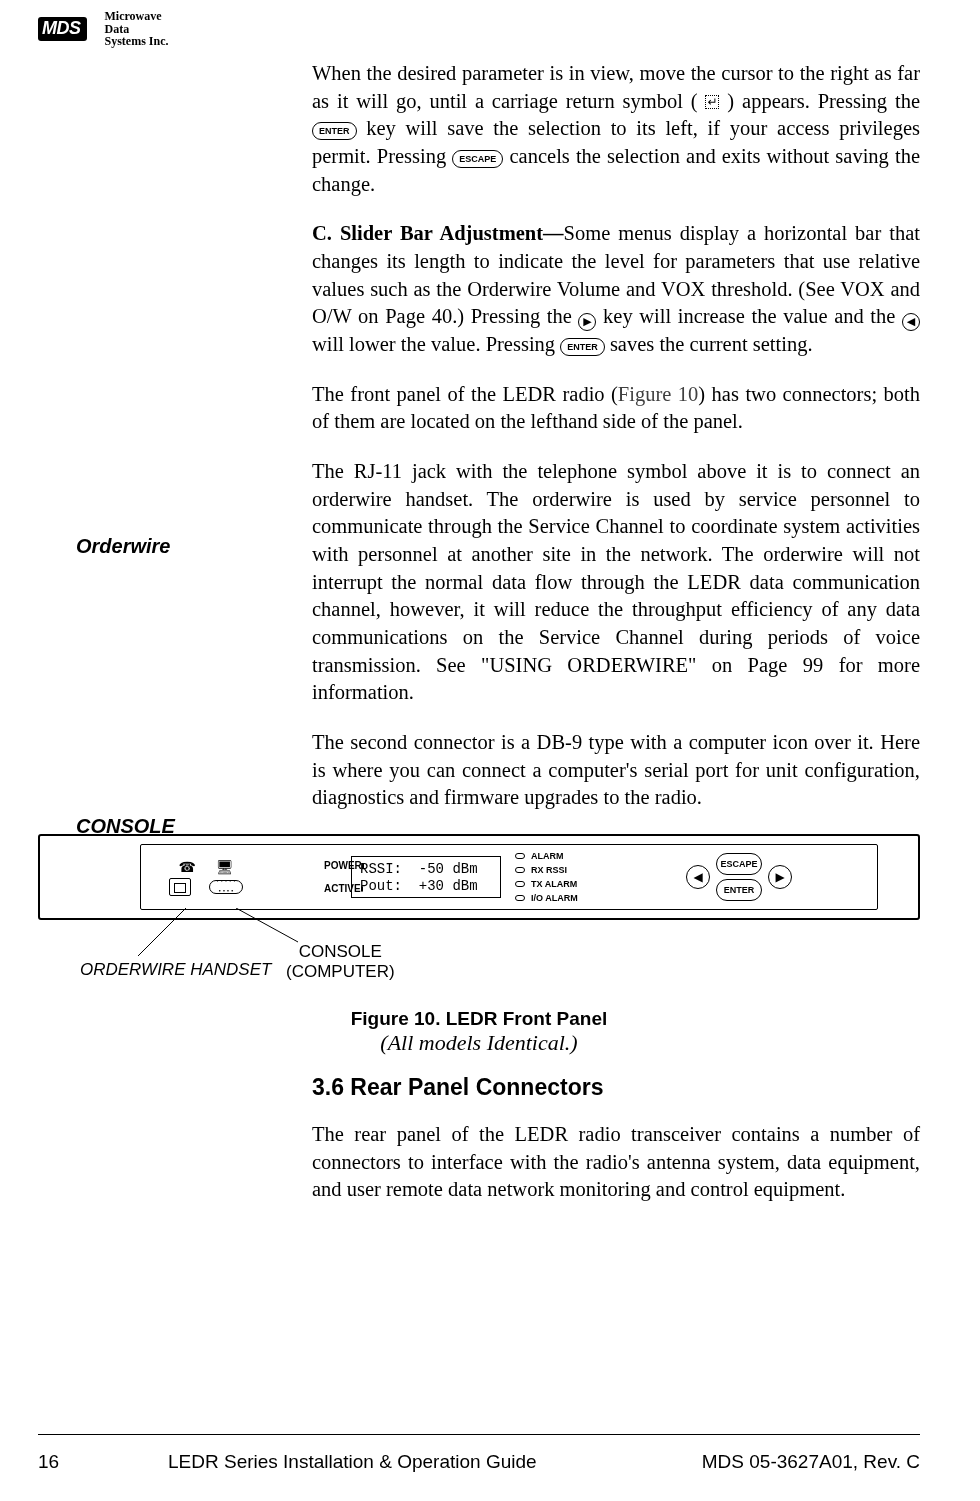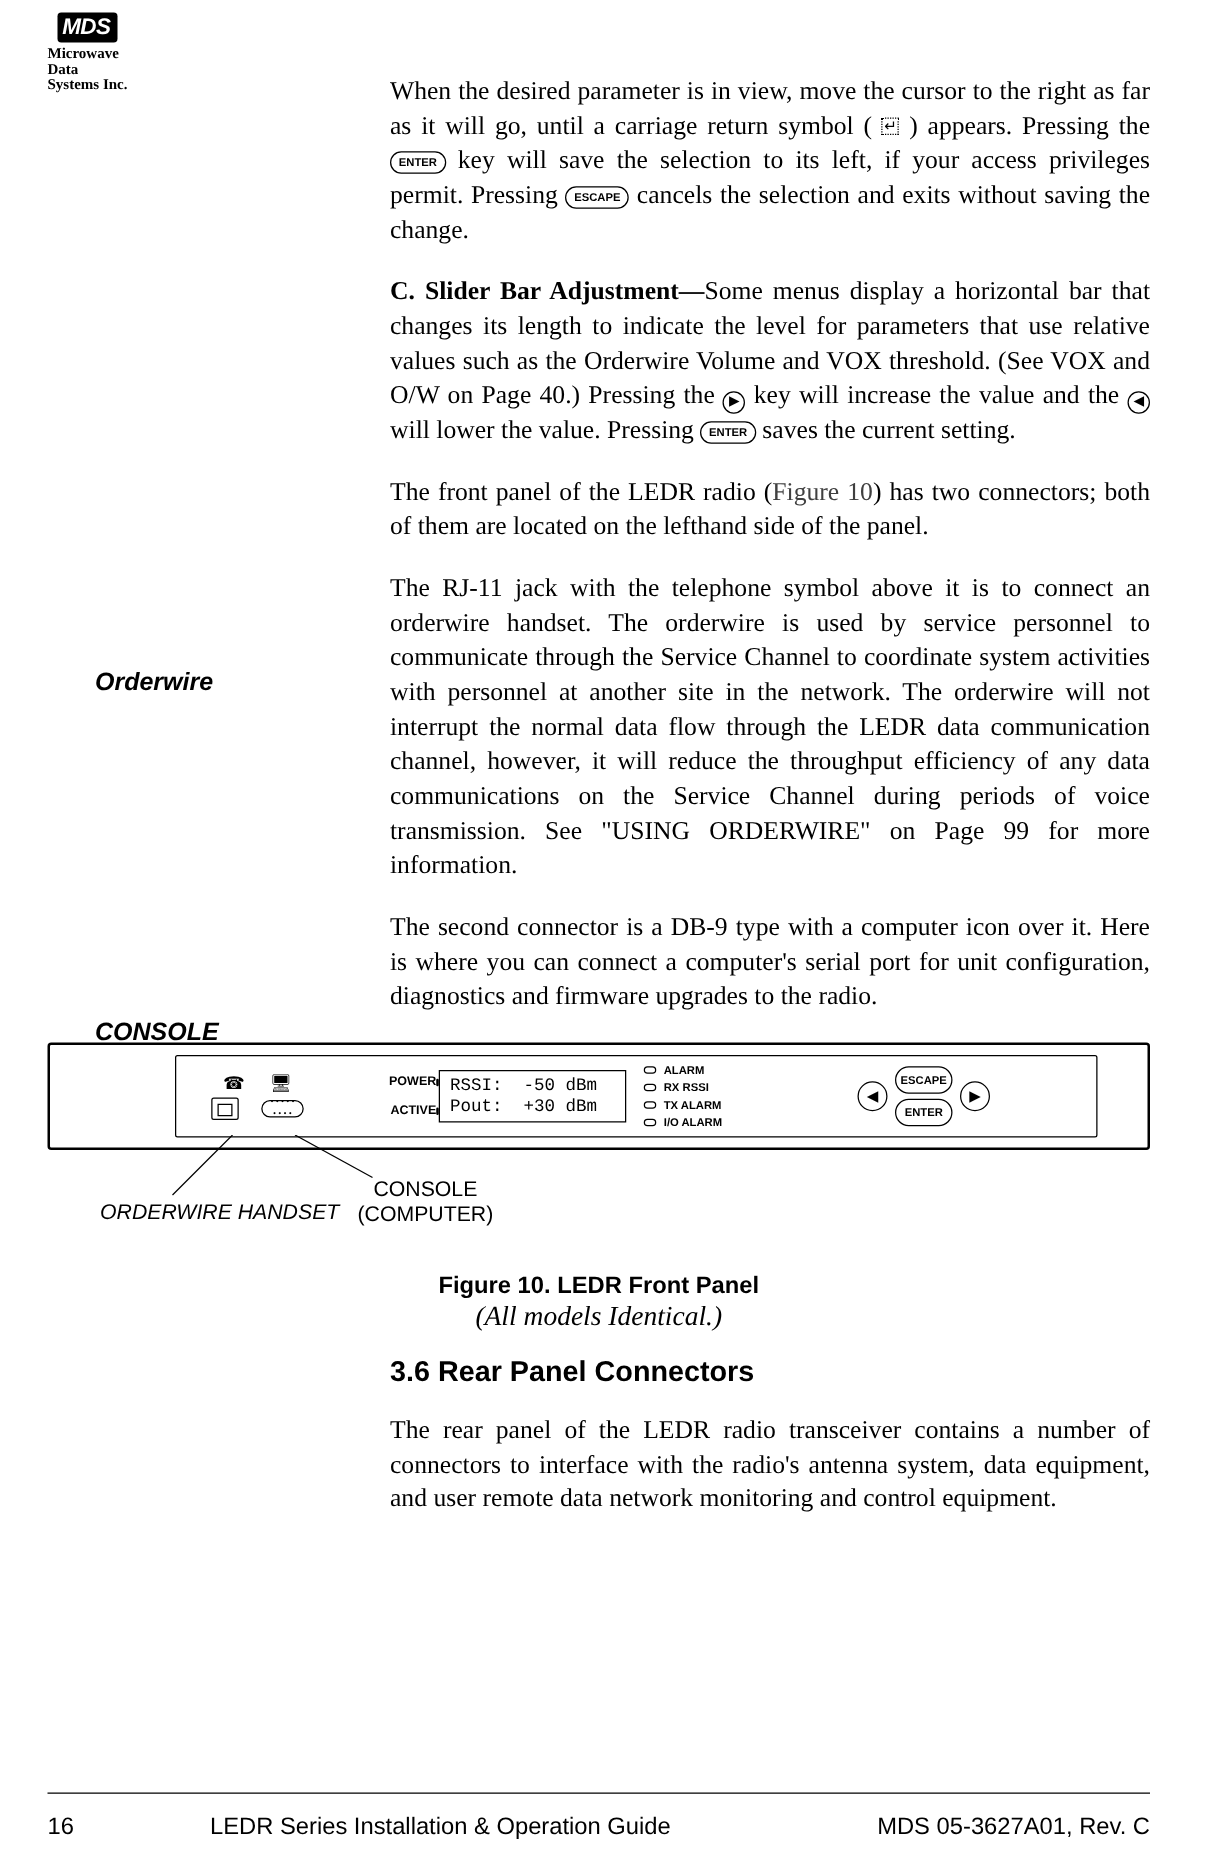--- a/index.html
+++ b/index.html
@@ -1,18 +1,18 @@
 <!DOCTYPE html>
 <html><head>
 <meta charset="utf-8">
 <style>
   * { box-sizing: border-box; margin: 0; padding: 0; }
   html, body { width: 980px; height: 1501px; background: #fff; font-family: "Times New Roman", Times, serif; color: #000; }
   .page { padding: 0 60px 0 38px; position: relative; height: 100%; }
-  .logo { position: absolute; top: 10px; left: 38px; display: flex; align-items: center; gap: 2px; flex-direction: column; }
+  .logo { position: absolute; top: 10px; left: 38px; display: flex; align-items: center; gap: 18px; }
   .logo-badge { background:#000; color:#fff; font-style:italic; font-weight:bold; font-family: Arial, sans-serif; font-size: 18px; padding: 1px 6px 2px 4px; border-radius: 3px; letter-spacing: -0.5px; }
   .logo-text { font-family: "Times New Roman", serif; font-size: 12px; line-height: 1.05; font-weight: bold; }
   .content { position: absolute; top: 60px; left: 38px; right: 60px; }
   .body-col { margin-left: 274px; }
   .para { font-size: 20.5px; line-height: 1.35; margin-bottom: 22px; text-align: justify; }
   .para .bold-run { font-weight: bold; }
   .icon-key { display:inline-flex; align-items:center; justify-content:center; border:1.5px solid #000; border-radius: 11px; height: 18px; min-width: 36px; padding: 0 6px; font-size: 9px; font-weight: bold; font-family: Arial, sans-serif; vertical-align: 1px; }
   .icon-circle { display:inline-flex; align-items:center; justify-content:center; border:1.5px solid #000; border-radius:50%; width:18px; height:18px; font-size:11px; vertical-align: -2px; font-family: Arial, sans-serif; }
   .h2 { font-family: Arial, Helvetica, sans-serif; font-weight: bold; font-size: 22px; margin-bottom: 18px; }
   .h3 { font-family: Arial, Helvetica, sans-serif; font-weight: bold; font-size: 23px; margin: 18px 0 20px 0; }
@@ -25,33 +25,33 @@
   .row-icons { display:flex; gap:20px; align-items:flex-end; }
   .phone-ic { font-size:14px; }
   .mon-ic { font-size:14px; }
   .rj11 { width:22px; height:18px; border:1.3px solid #000; position:relative; border-radius:2px; }
   .rj11::after{content:"";position:absolute;left:4px;right:4px;top:4px;bottom:2px;border:1px solid #000;}
   .db9 { width:34px; height:14px; border:1.3px solid #000; border-radius:7px/7px; position:relative; }
   .db9::before{content:"• • • • •"; position:absolute; top:-3px; left:0; right:0; text-align:center; font-size:7px; line-height:7px;}
   .db9::after{content:"• • • •"; position:absolute; bottom:-2px; left:0; right:0; text-align:center; font-size:7px; line-height:7px;}
   .row-ports { display:flex; gap:18px; align-items:center; }
   .pow-sec { width:80px; font-family: Arial, sans-serif; font-size:10px; font-weight:bold; display:flex; flex-direction:column; gap:12px; padding-left:8px; }
-  .pow-row{display:flex;justify-content:flex-end;align-items:center;margin-left:45px;}
+  .pow-row{display:flex;justify-content:flex-start;align-items:center;margin-left:45px;}
   .led{width:10px;height:6px;border:1px solid #000;border-radius:3px;}
   .lcd { border:1.3px solid #000; width:150px; height:42px; font-family: "Courier New", monospace; font-size:14px; padding:4px 8px; white-space:pre; line-height:1.2; }
   .alarms { width:100px; font-family: Arial, sans-serif; font-size:9px; font-weight:bold; display:flex; flex-direction:column; gap:4px; padding-left:14px;}
   .al-row{display:flex;align-items:center;gap:6px;}
   .keys { flex:1; display:flex; align-items:center; justify-content:center; gap:6px; }
   .key-oval{border:1.4px solid #000; border-radius:12px; height:22px; min-width:46px; display:flex; align-items:center; justify-content:center; font-size:9px; font-weight:bold; font-family:Arial,sans-serif;}
   .key-round{border:1.4px solid #000; border-radius:50%; width:24px; height:24px; display:flex; align-items:center; justify-content:center; font-size:12px;}
   .key-stack{display:flex;flex-direction:column;gap:4px;align-items:center;}
   .callout-lines { position: relative; height: 60px; margin-top: 0px; }
   .callout-lines svg { position:absolute; top:-12px; left:0; }
   .callout-label { font-family: Arial, Helvetica, sans-serif; font-size: 17px; position:absolute; white-space:nowrap; text-align:center; }
-  .fig-caption { text-align:center; margin-top: 38px; }
+  .fig-caption { text-align:center; margin-top: 28px; }
   .fig-title { font-family: Arial, Helvetica, sans-serif; font-weight:bold; font-size:19px; }
   .fig-sub { font-family: "Times New Roman", serif; font-style: italic; font-size: 22px; }
   .footer { position:absolute; bottom: 28px; left:38px; right:60px; border-top: 1px solid #000; padding-top: 16px; display:flex; justify-content:center; font-size: 19px; font-family: Arial, Helvetica, sans-serif; }
   .footer .pg { width: 60px; }
   .footer .mid { flex:1; text-align:left; padding-left: 70px;}
   .footer .rev { text-align:right; }
   .cr-sym { display:inline-block; border:1px dotted #000; width:14px; height:14px; vertical-align:-1px; position:relative; }
   .cr-sym::after{content:"↵"; position:absolute; left:1px; top:-2px; font-size:12px;}
 </style>
 </head>

